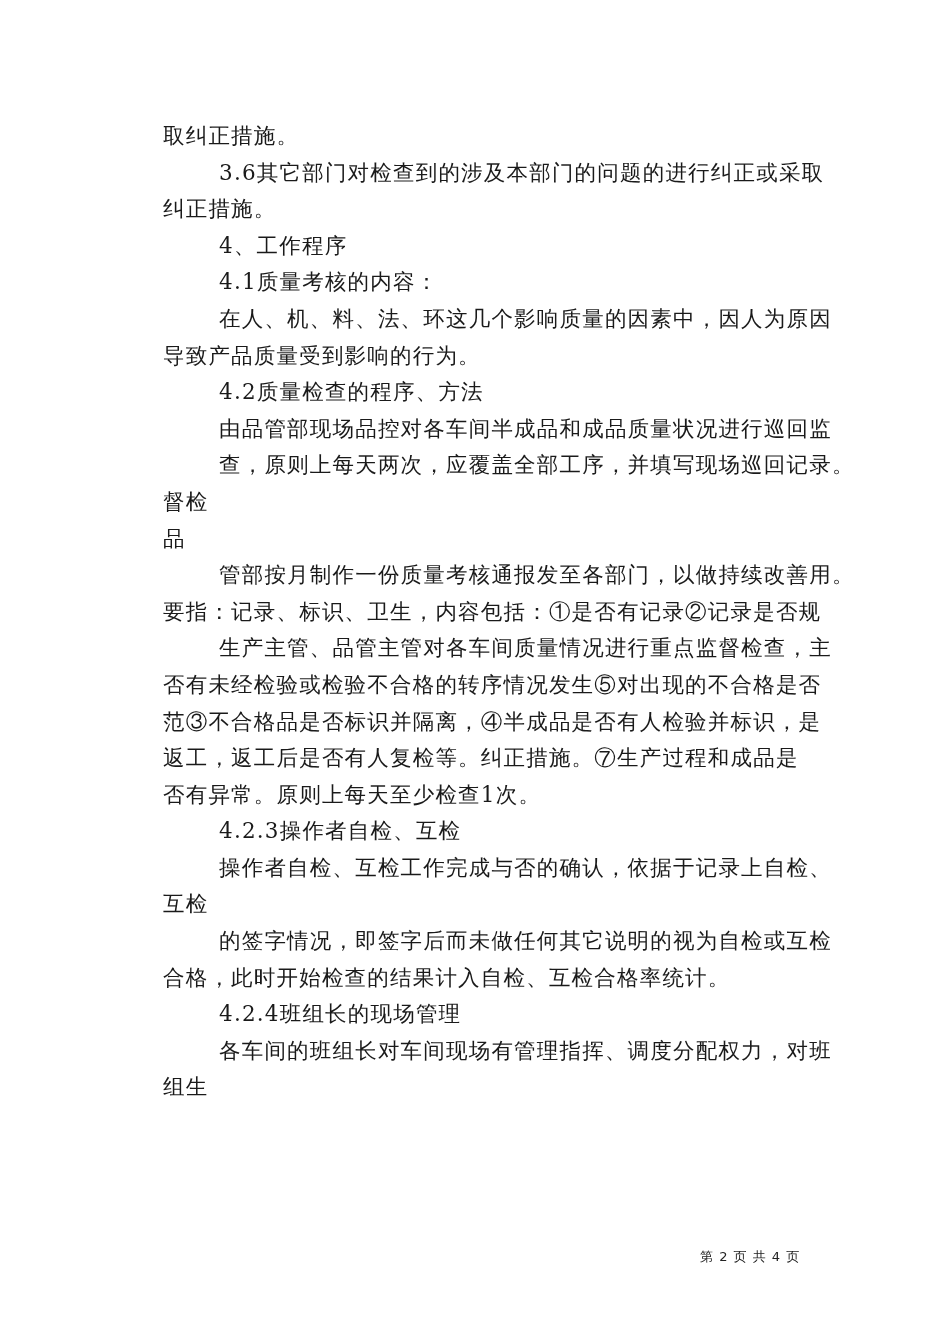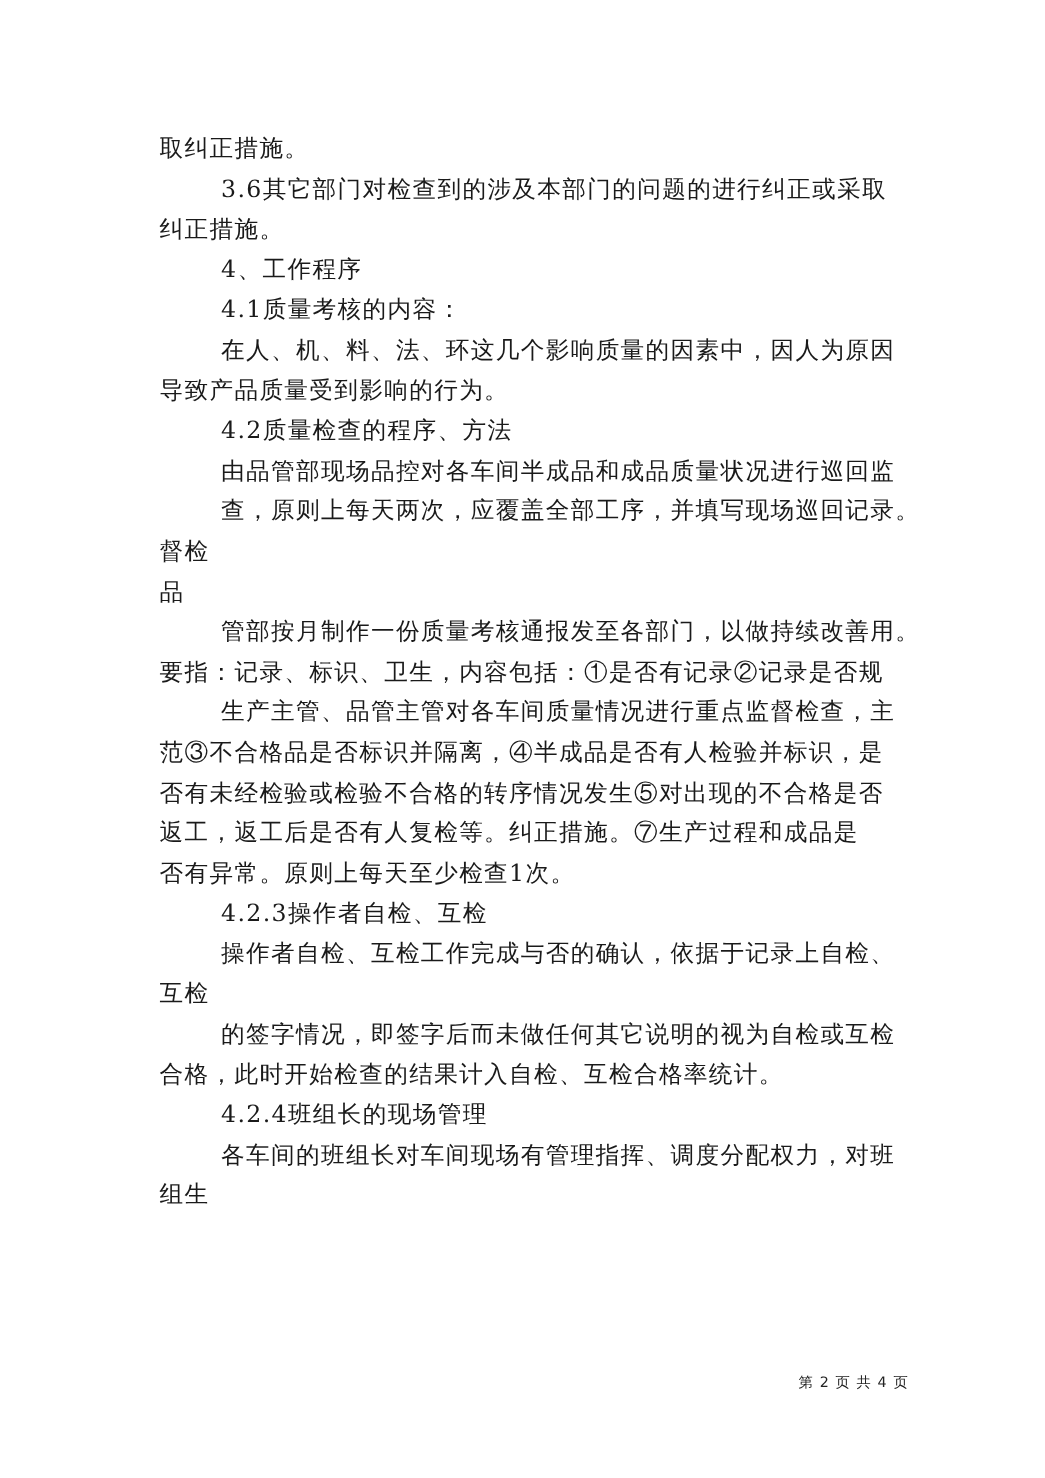--- a/index.html
+++ b/index.html
@@ -1,23 +1,23 @@
 <!DOCTYPE html>
 <html><head>
 <meta charset="utf-8">
 <style>
   html, body { margin: 0; padding: 0; background: #ffffff; }
   body { width: 950px; height: 1344px; position: relative; overflow: hidden;
          font-family: "DejaVu Serif", "Liberation Serif", serif; color: #1a1a1a; }
   .page { position: absolute; left: 0; top: 0; width: 950px; height: 1344px; }
-  .content { position: absolute; left: 145px; top: 118px; width: 670px; }
+  .content { position: absolute; left: 163px; top: 118px; width: 670px; }
   .line { height: 36.6px; line-height: 36.6px; font-size: 21.5px; white-space: nowrap;
           letter-spacing: 1.2px; }
   .indent { padding-left: 56px; }
-  .footer { position: absolute; left: 726px; top: 1248px; font-size: 13px; color: #222;
+  .footer { position: absolute; left: 700px; top: 1248px; font-size: 13px; color: #222;
             font-family: "DejaVu Sans", "Liberation Sans", sans-serif; letter-spacing: 1px; }
 </style>
 </head>
 <body>
 
 <div class="page">
   <div class="content">
     <div class="line">取纠正措施。</div>
     <div class="line indent">3.6其它部门对检查到的涉及本部门的问题的进行纠正或采取</div>
     <div class="line">纠正措施。</div>
@@ -26,22 +26,22 @@
     <div class="line indent">在人、机、料、法、环这几个影响质量的因素中，因人为原因</div>
     <div class="line">导致产品质量受到影响的行为。</div>
     <div class="line indent">4.2质量检查的程序、方法</div>
     <div class="line indent">由品管部现场品控对各车间半成品和成品质量状况进行巡回监</div>
     <div class="line indent">查，原则上每天两次，应覆盖全部工序，并填写现场巡回记录。</div>
     <div class="line">督检</div>
     <div class="line">品</div>
     <div class="line indent">管部按月制作一份质量考核通报发至各部门，以做持续改善用。</div>
     <div class="line">要指：记录、标识、卫生，内容包括：①是否有记录②记录是否规</div>
     <div class="line indent">生产主管、品管主管对各车间质量情况进行重点监督检查，主</div>
+    <div class="line">否有未经检验或检验不合格的转序情况发生⑤对出现的不合格是否</div>
     <div class="line">范③不合格品是否标识并隔离，④半成品是否有人检验并标识，是</div>
-    <div class="line">否有未经检验或检验不合格的转序情况发生⑤对出现的不合格是否</div>
     <div class="line">返工，返工后是否有人复检等。纠正措施。⑦生产过程和成品是</div>
     <div class="line">否有异常。原则上每天至少检查1次。</div>
     <div class="line indent">4.2.3操作者自检、互检</div>
     <div class="line indent">操作者自检、互检工作完成与否的确认，依据于记录上自检、</div>
     <div class="line">互检</div>
     <div class="line indent">的签字情况，即签字后而未做任何其它说明的视为自检或互检</div>
     <div class="line">合格，此时开始检查的结果计入自检、互检合格率统计。</div>
     <div class="line indent">4.2.4班组长的现场管理</div>
     <div class="line indent">各车间的班组长对车间现场有管理指挥、调度分配权力，对班</div>
     <div class="line">组生</div>

